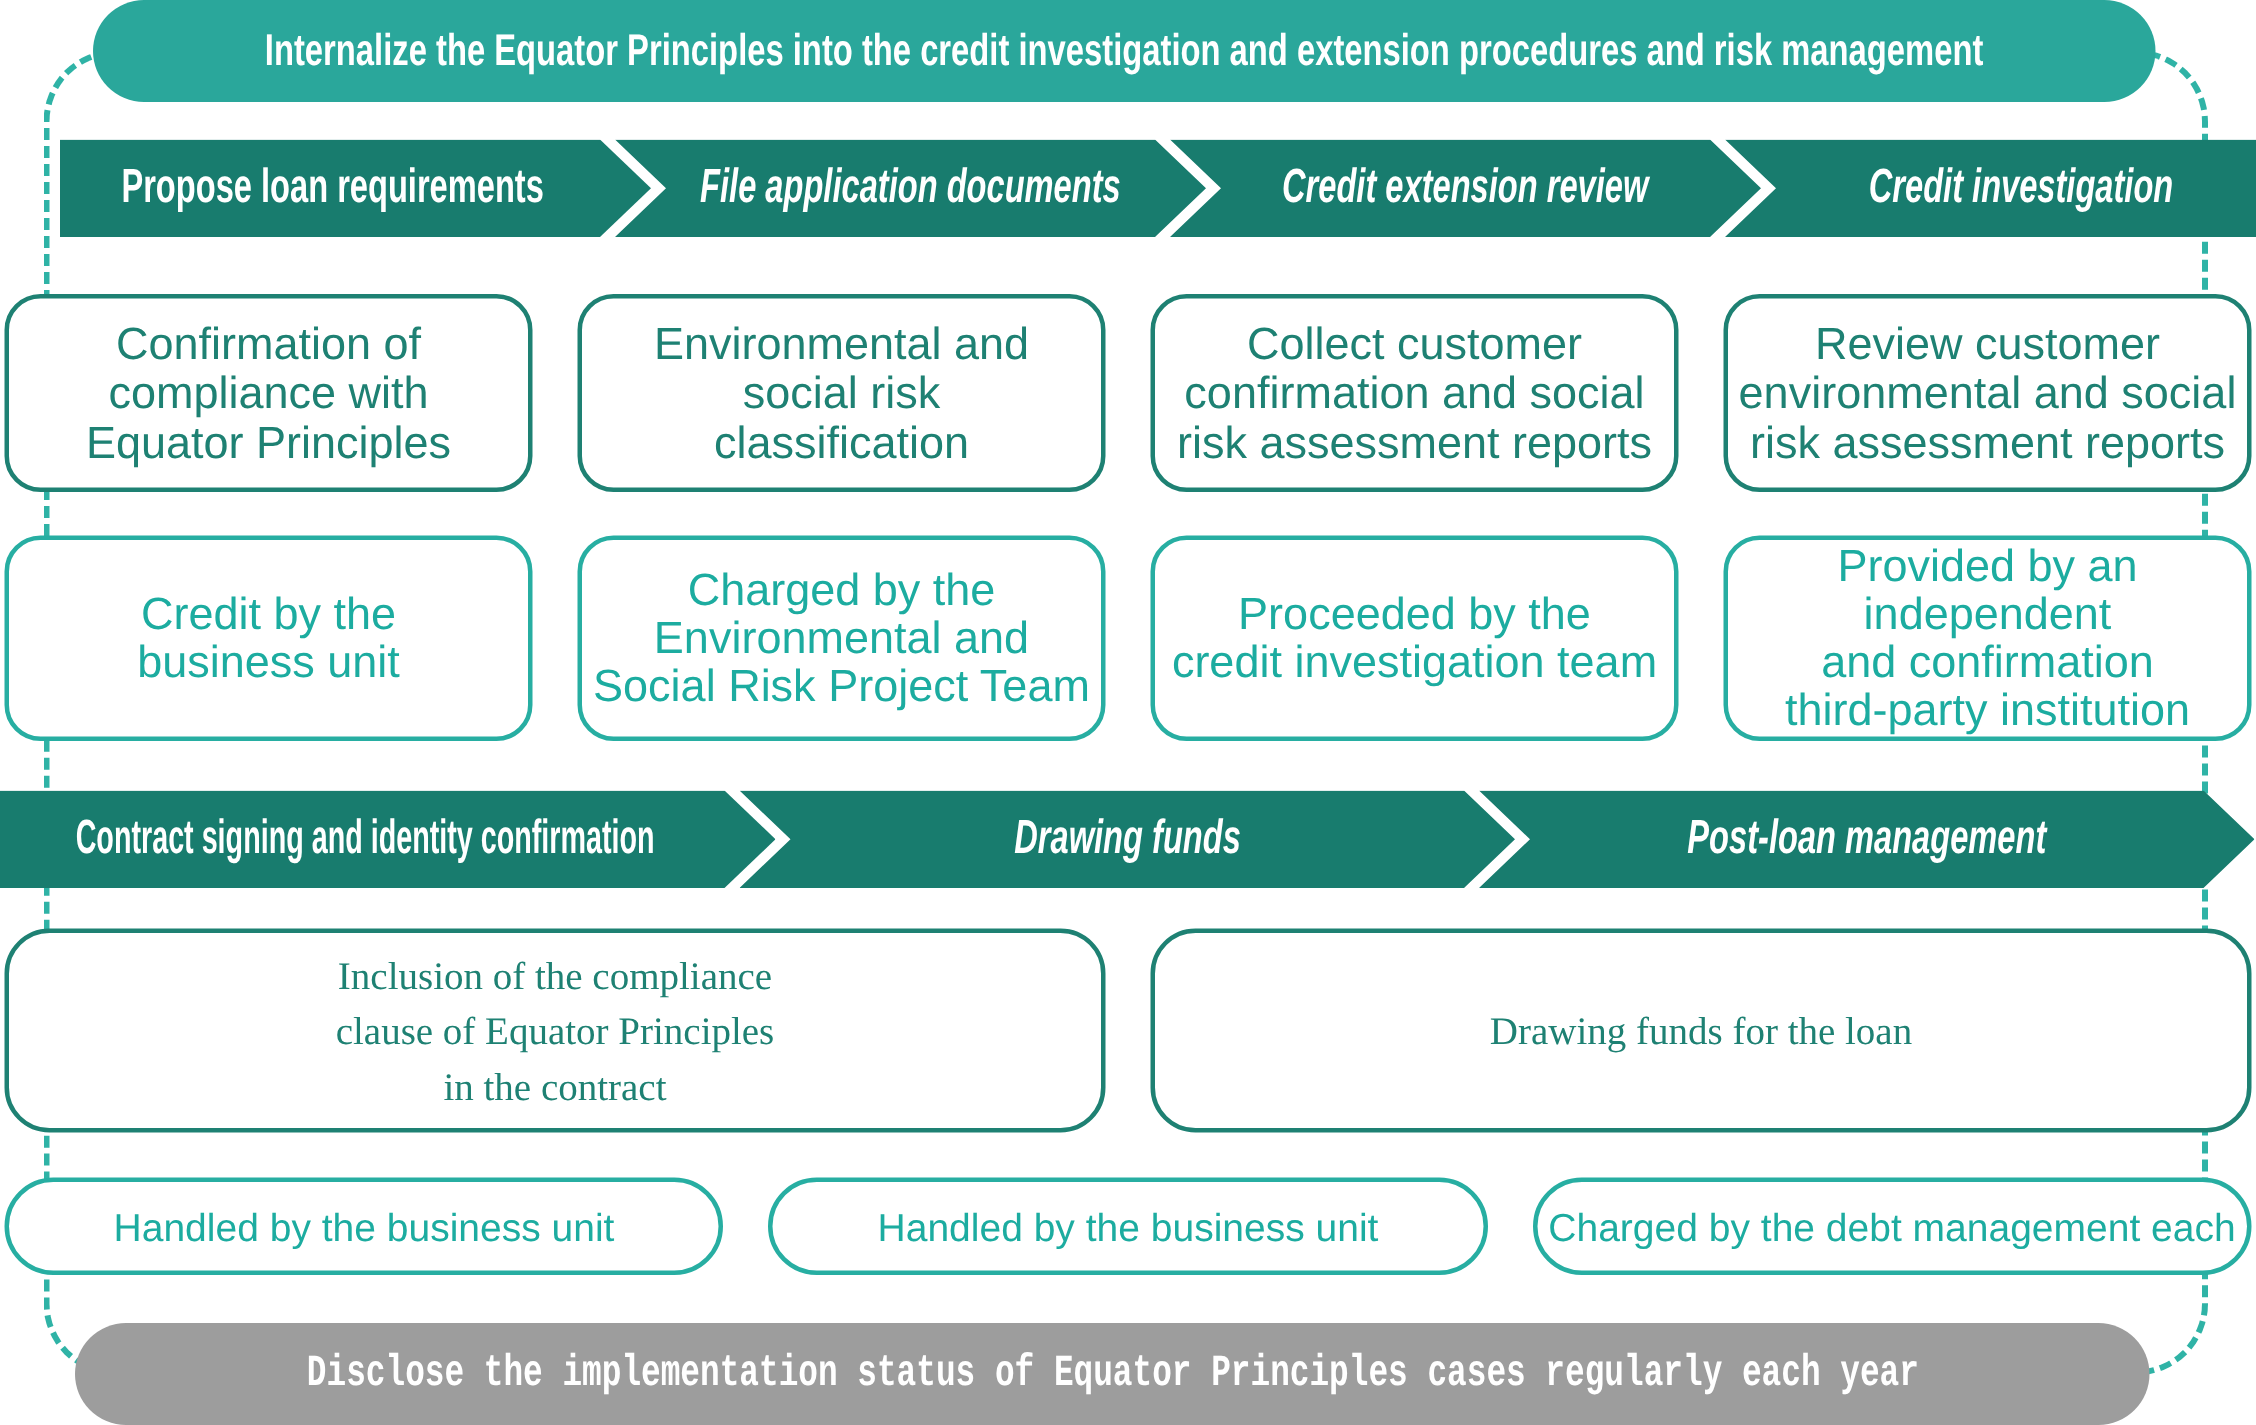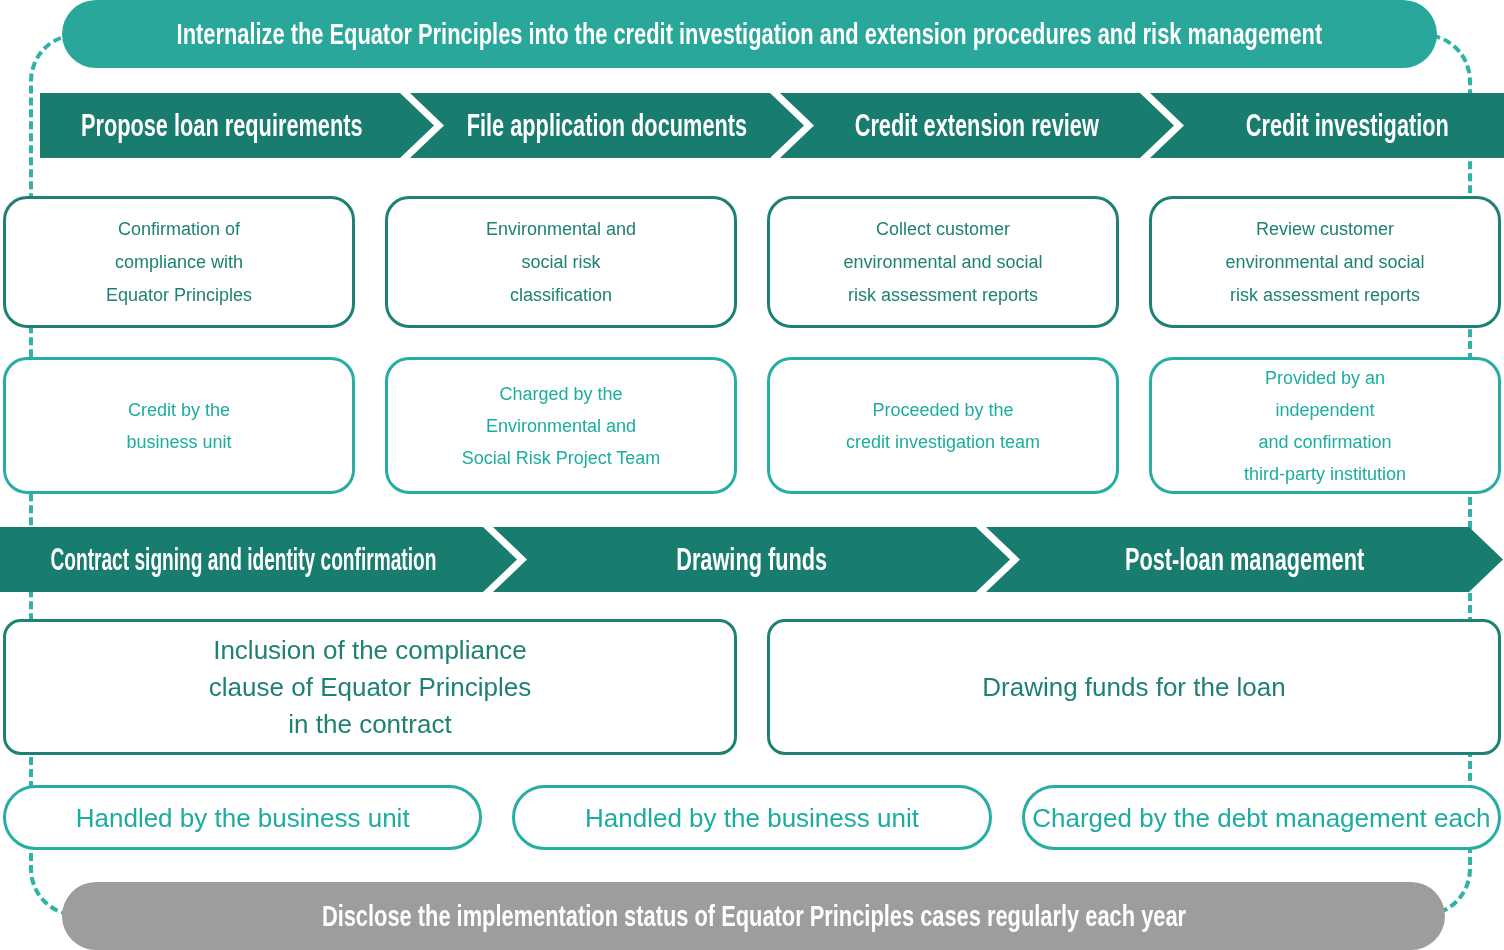--- a/index.html
+++ b/index.html
@@ -16,35 +16,35 @@
     border:4px dashed #2FB3A6; border-radius:48px; background:#ffffff;
   }
 
   
   .banner {
     position:absolute; height:68px; border-radius:34px;
     display:flex; align-items:center; justify-content:center;
     color:#ffffff; font-weight:bold; font-size:28px;
   }
   .banner-top    { left:62px; top:0;     width:1375px; background:#2AA79B; }
-  .banner-bottom { left:62px; top:882px; width:1383px; background:#9D9D9D; }
+  .banner-bottom { left:50px; top:882px; width:1383px; background:#9D9D9D;font-family:Liberation Mono, monospace; }
   .cond  { display:inline-block; white-space:nowrap; transform:scale(0.78,1.06); }
 
   
   .band { position:absolute; left:0; width:1504px; height:65px; display:flex; }
   .band-1 { top:93px;margin-left:40px; }
   .band-2 { top:527px;align-items:center; }
   .seg {
     background:#187C6E; color:#ffffff; font-weight:bold; font-size:29px;
     display:flex; align-items:center; justify-content:center;
     height:65px; flex:0 0 auto;
   }
   .band-1 .seg { width:394px; }
   .band-2 .seg { width:517px; }
-  .seg + .seg { margin-left:-24px; }
+  .seg + .seg { margin-left:-24px;font-style:italic; }
   .seg-first {
     clip-path: polygon(0 0, calc(100% - 34px) 0, 100% 50%, calc(100% - 34px) 100%, 0 100%);
     padding-right:30px;
   }
   .seg-mid {
     clip-path: polygon(0 0, calc(100% - 34px) 0, 100% 50%, calc(100% - 34px) 100%, 0 100%, 34px 50%);
     padding-left:30px; padding-right:30px;
   }
   .seg .arrow-label { display:inline-block; white-space:nowrap; transform:scale(0.75,1.1); }
   .seg .arrow-label.tight { transform:scale(0.66,1.1); }
@@ -53,26 +53,26 @@
   .boxrow { position:absolute; left:3px; width:1498px; display:flex; gap:30px; }
   .row-a { top:196px; height:132px; }
   .row-b { top:357px; height:137px; }
   .row-c { top:619px; height:136px; }
   .row-d { top:785px; height:65px; }
   .box {
     flex:1 1 0; background:#ffffff;
     border:3px solid; border-radius:24px;
     display:flex; align-items:center; justify-content:center;
     text-align:center; white-space:pre-line;
-    font-size:18px; line-height:33px;
+    font-size:30px; line-height:33px;
   }
   .box-dark  { color:#1E8173; border-color:#1E8173; }
   .box-light { color:#1CACA0; border-color:#27AEA2; }
   .row-b .box { line-height:32px; }
-  .row-c .box { border-radius:18px; font-size:26px; line-height:37px; }
+  .row-c .box { border-radius:30px; font-size:26px; line-height:37px;font-family:Liberation Serif, serif; }
   .pill { border-radius:33px; font-size:26px; line-height:30px; }
 </style>
 </head>
 <body>
 
 <div class="stage">
 
   <div class="panel"></div>
 
   <div class="banner banner-top">
@@ -95,21 +95,21 @@
   </div>
 
   <div class="boxrow row-a">
     <div class="box box-dark">Confirmation of
 compliance with
 Equator Principles</div>
     <div class="box box-dark">Environmental and
 social risk
 classification</div>
     <div class="box box-dark">Collect customer
-environmental and social
+confirmation and social
 risk assessment reports</div>
     <div class="box box-dark">Review customer
 environmental and social
 risk assessment reports</div>
   </div>
 
   <div class="boxrow row-b">
     <div class="box box-light">Credit by the
 business unit</div>
     <div class="box box-light">Charged by the

